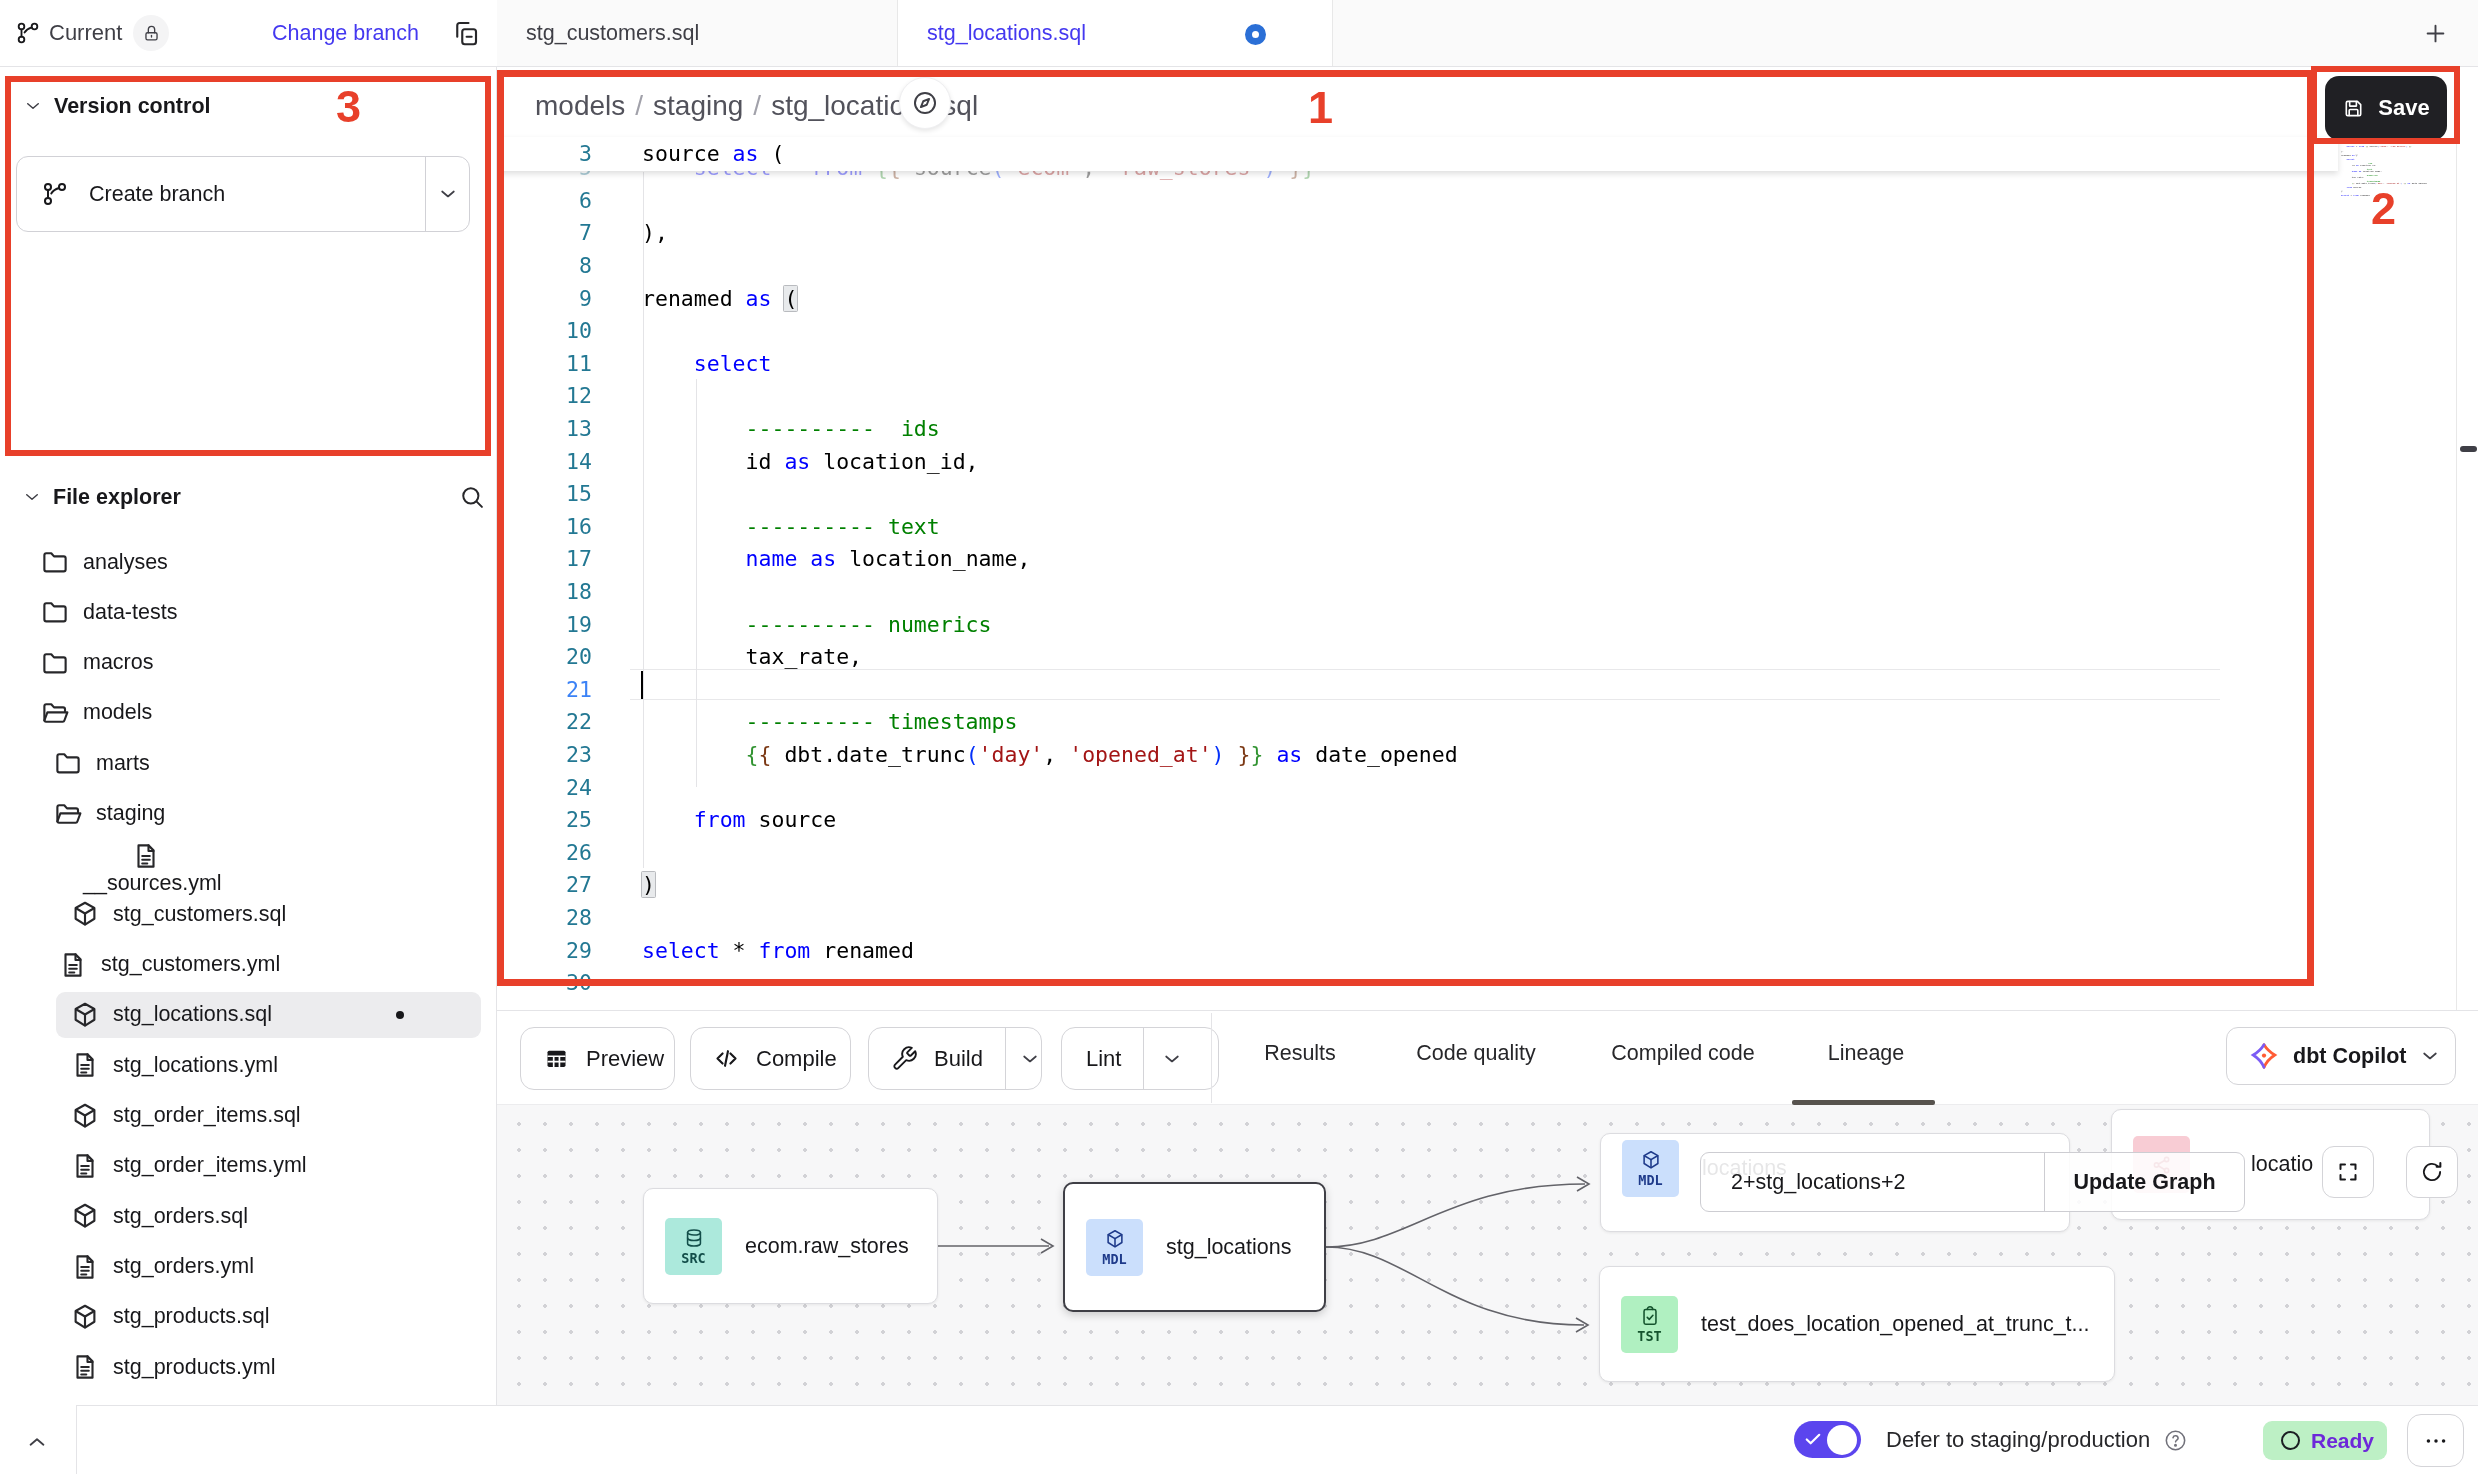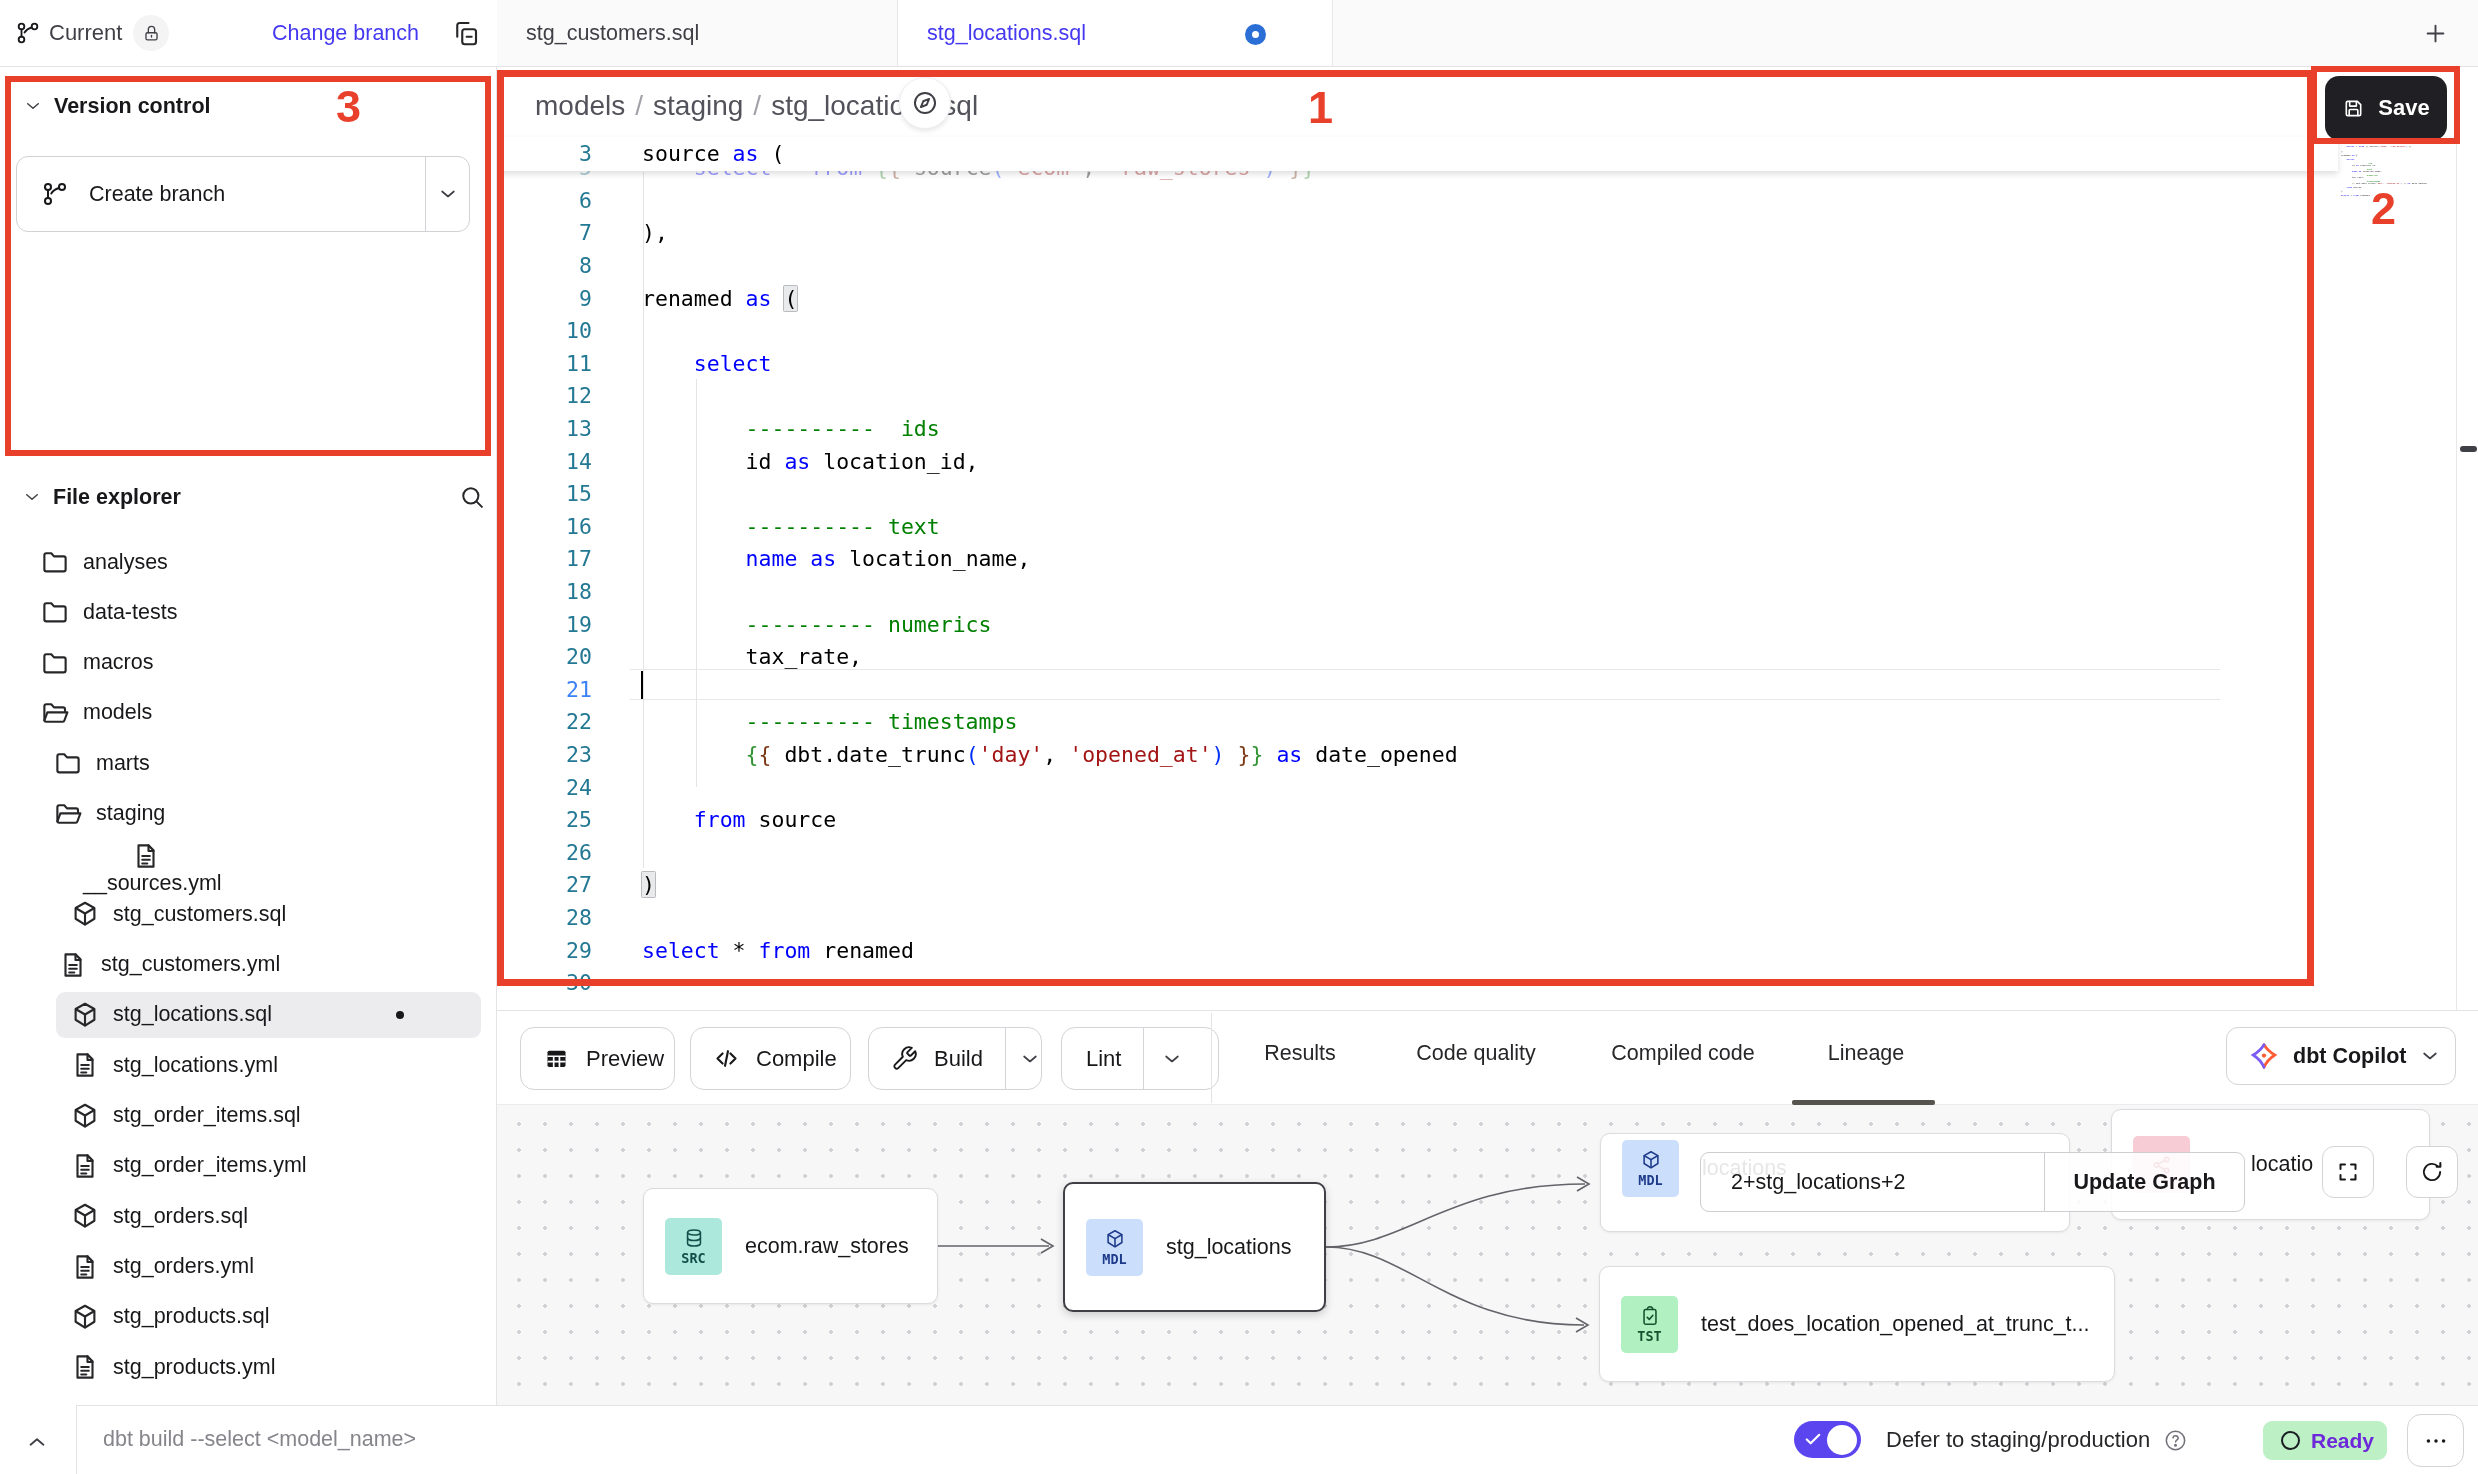--- a/index.html
+++ b/index.html
@@ -648,21 +648,20 @@
     </div>
 </div>
 
 <div class="abs" id="statusbar">
   <div class="main"></div>
   <span id="collapse-btn" class="icon">
       <svg width="22" height="22" viewBox="0 0 24 24" fill="none" stroke="currentColor" stroke-width="1.7" stroke-linecap="round" stroke-linejoin="round">
         <path d="M5 15l7-6 7 6" stroke-width="2"></path>
       </svg>
     </span>
-  <div id="cli-text">dbt build --select &lt;model_name&gt;</div>
   <div id="defer-toggle">
     <span class="chk icon">
         <svg width="20" height="20" viewBox="0 0 24 24" fill="none" stroke="currentColor" stroke-width="1.7" stroke-linecap="round" stroke-linejoin="round">
           <path d="M4.5 12.5l4.7 4.7L19.5 7" stroke-width="2.6"></path>
         </svg>
       </span>
     <span class="knob"></span>
   </div>
   <div id="defer-group">
       <span id="defer-label">Defer to staging/production</span>

